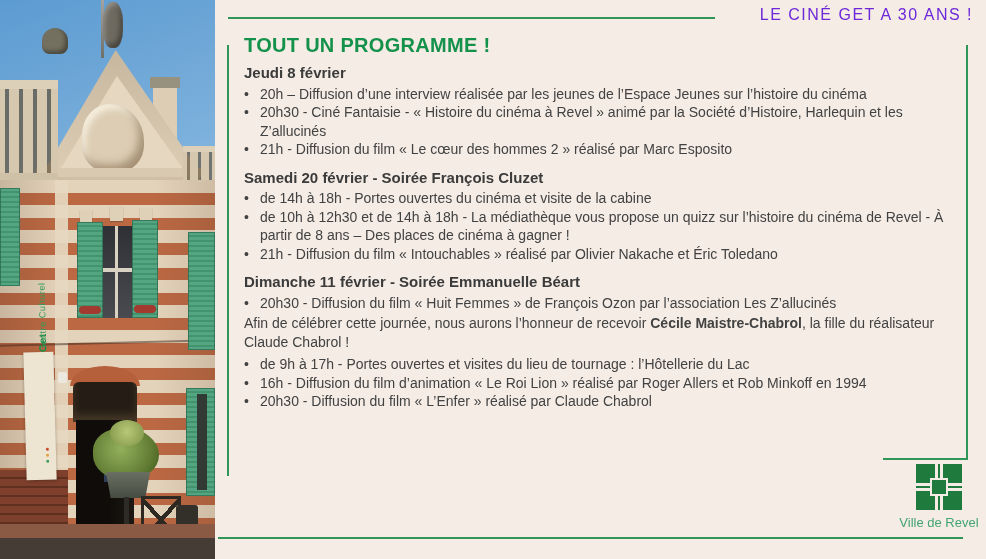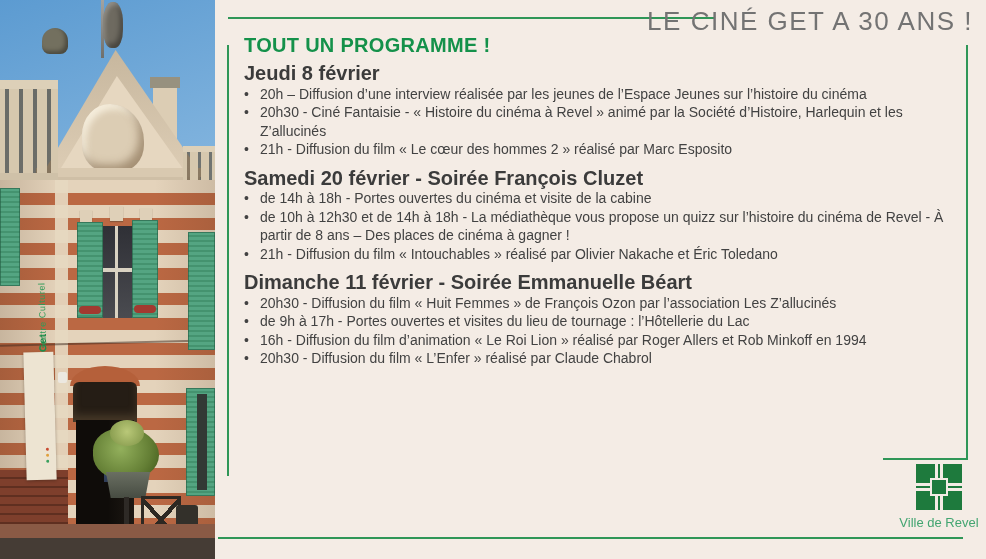--- a/index.html
+++ b/index.html
@@ -69,24 +69,24 @@
   .ph-pave{left:0;top:538px;width:215px;height:21px;background:#453c35;}
 
   
   .content{position:absolute;left:215px;top:0;width:771px;height:559px;}
   .rule{position:absolute;background:#2f9657;}
   .rule-top{left:13px;top:17px;width:487px;height:2px;}
   .rule-left{left:12px;top:45px;width:2px;height:431px;}
   .rule-right{left:751px;top:45px;width:2px;height:415px;}
   .rule-corner{left:668px;top:458px;width:85px;height:2px;}
   .rule-bottom{left:3px;top:537px;width:745px;height:2px;}
-  .banner-title{position:absolute;top:6px;right:13px;font-size:26px;letter-spacing:1.5px;color:#737373;white-space:nowrap;}
+  .banner-title{position:absolute;top:6px;right:13px;font-size:16px;letter-spacing:1.5px;color:#6d28d9;white-space:nowrap;}
   .main-title{position:absolute;left:29px;top:34px;margin:0;font-size:20px;font-weight:bold;letter-spacing:.3px;color:#14914a;}
   .sections{position:absolute;left:29px;top:54px;width:719px;font-size:14px;line-height:18.5px;color:#424242;}
-  .sections h2{font-size:20px;font-weight:bold;color:#3b3b3b;margin:10px 0 2px;line-height:18.5px;}
+  .sections h2{font-size:15px;font-weight:bold;color:#3b3b3b;margin:10px 0 2px;line-height:18.5px;}
   .sections p.intro{margin:2px 0 4px;}
   .sections ul{list-style:none;margin:0;padding:0;}
   .sections li{display:flex;}
   .sections .blt{flex:none;width:16px;}
   .sections .blt-text{flex:1;}
   .footer-text{margin-top:10px;}
   .logo{position:absolute;left:676px;top:464px;width:96px;text-align:center;}
   .logo-mark{position:relative;width:46px;height:46px;margin:0 auto;background:#1e7a3d;}
   .logo-mark span{position:absolute;display:block;}
   .lm-v{left:19px;top:0;width:8px;height:46px;background:#f4ece5;}
@@ -208,20 +208,21 @@
         <section>
           <h2>Dimanche 11 février - Soirée Emmanuelle Béart</h2>
           <ul>
             <li>
               <span class="blt">•</span>
               <span class="blt-text">20h30 - Diffusion du film « Huit Femmes » de François Ozon par l’association Les Z’allucinés</span>
             </li>
           </ul>
         </section>
         <section>
+          <p class="intro">Afin de célébrer cette journée, nous aurons l’honneur de recevoir <strong>Cécile Maistre-Chabrol</strong>, la fille du réalisateur Claude Chabrol !</p>
           <ul>
             <li>
               <span class="blt">•</span>
               <span class="blt-text">de 9h à 17h - Portes ouvertes et visites du lieu de tournage : l’Hôtellerie du Lac</span>
             </li>
             <li>
               <span class="blt">•</span>
               <span class="blt-text">16h - Diffusion du film d’animation « Le Roi Lion » réalisé par Roger Allers et Rob Minkoff en 1994</span>
             </li>
             <li>

